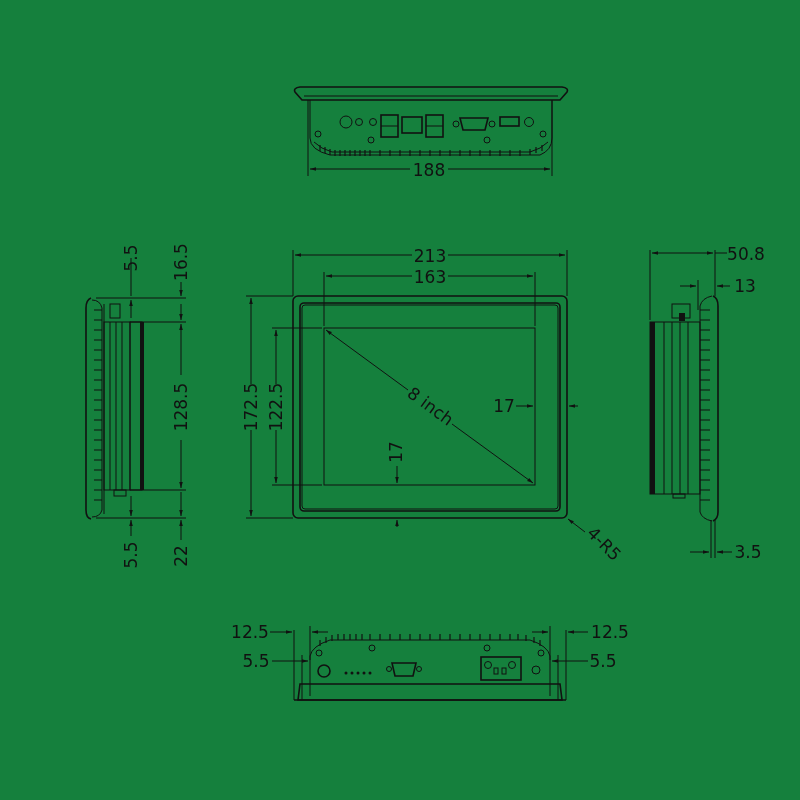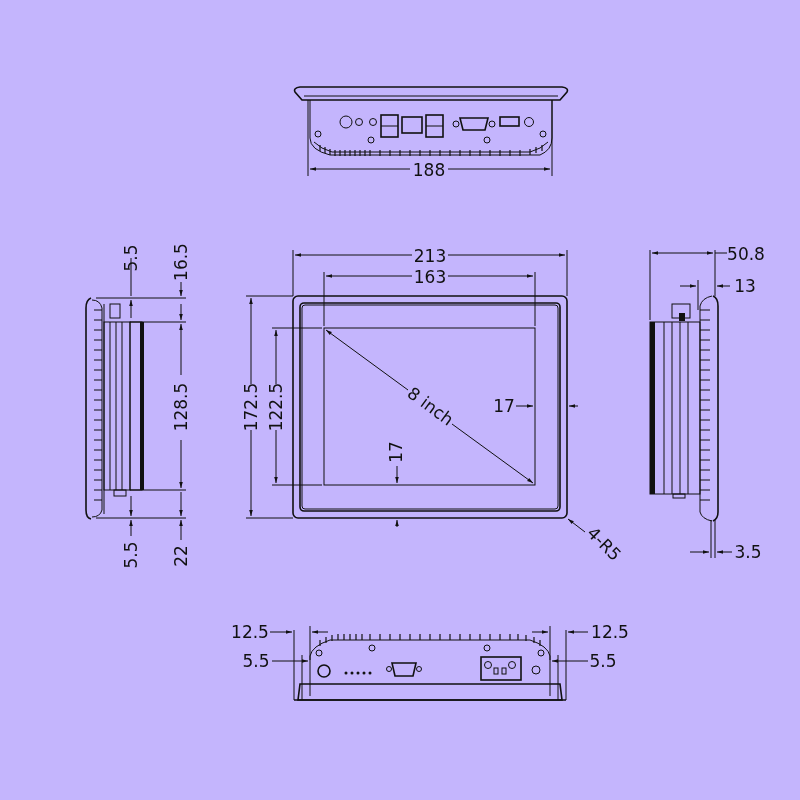--- a/index.html
+++ b/index.html
@@ -1,16 +1,16 @@
 <!DOCTYPE html>
 <html><head>
 <meta charset="utf-8">
 <style>
   html,body{margin:0;padding:0;background:#ffffff;}
-  #stage{position:relative;width:800px;height:800px;background:#c4b5fd;overflow:hidden;}
+  #stage{position:relative;width:800px;height:800px;background:#15803d;overflow:hidden;}
   svg{position:absolute;left:0;top:0;}
   .dim{font-family:"DejaVu Sans",sans-serif;font-size:17px;fill:#111;}
   .ln{stroke:#111;stroke-width:1;fill:none;}
   .th{stroke:#111;stroke-width:1.6;fill:none;}
 </style>
 </head>
 <body>
 
 <div id="stage">
 <svg width="800" height="800" viewBox="0 0 800 800" xmlns="http://www.w3.org/2000/svg">

